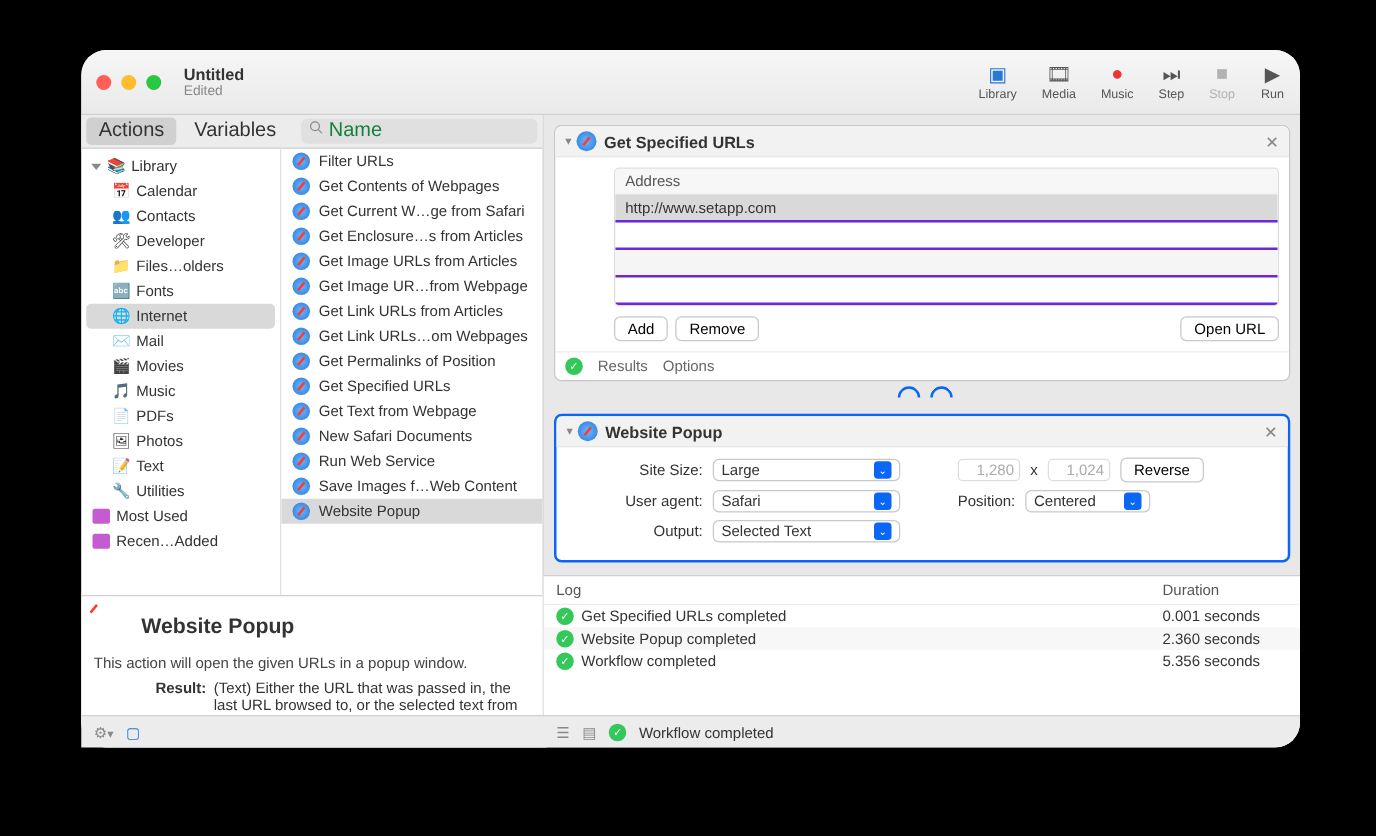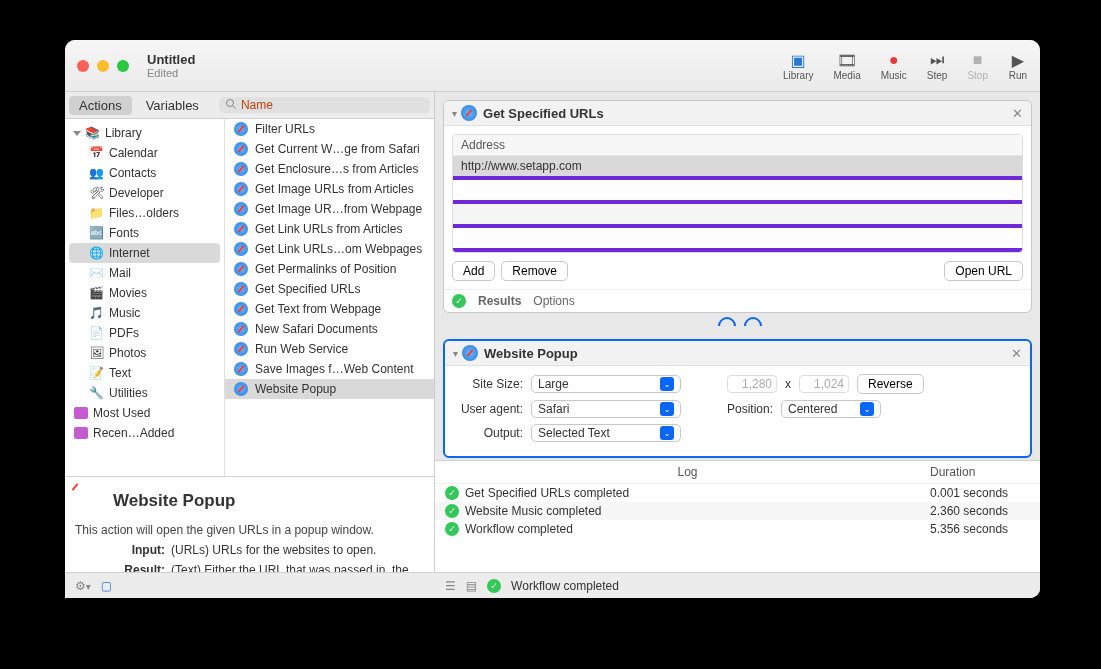--- a/index.html
+++ b/index.html
@@ -1,35 +1,35 @@
 <!DOCTYPE html>
 <html><head>
 <meta charset="utf-8">
 <style>
 * { box-sizing: border-box; margin: 0; padding: 0; }
 body { background: #000; font-family: -apple-system, "Helvetica Neue", Arial, sans-serif; font-size: 13px; color: #333; }
-.window { position: absolute; left: 65px; top: 40px; width: 975px; height: 558px; background: #ececec; border-radius: 10px; overflow: hidden; box-shadow: 0 20px 60px rgba(0,0,0,0.5); display: flex; flex-direction: column; }
+.window { position: absolute; left: 65px; top: 40px; width: 975px; height: 558px; background: #ececec; border-radius: 20px; overflow: hidden; box-shadow: 0 20px 60px rgba(0,0,0,0.5); display: flex; flex-direction: column; }
 .titlebar { height: 52px; background: linear-gradient(#f6f6f6,#eaeaea); border-bottom: 1px solid #d0d0d0; display: flex; align-items: center; padding: 0 12px; }
 .traffic { display: flex; gap: 8px; }
 .traffic span { width: 12px; height: 12px; border-radius: 50%; }
 .tred { background: #ff5f57; } .tyel { background: #febc2e; } .tgrn { background: #28c840; }
 .title-block { margin-left: 18px; }
 .title-block .t1 { font-weight: 600; font-size: 13px; }
 .title-block .t2 { font-size: 11px; color: #888; }
 .toolbar { margin-left: auto; display: flex; gap: 20px; }
 .toolbtn { display: flex; flex-direction: column; align-items: center; font-size: 10px; color: #555; cursor: pointer; }
 .toolbtn .ic { width: 20px; height: 20px; display: flex; align-items: center; justify-content: center; font-size: 16px; }
 .record .ic { color: #e33; }
 .disabled { opacity: 0.4; }
 .body { flex: 1; display: flex; overflow: hidden; }
 .left { width: 370px; display: flex; flex-direction: column; border-right: 1px solid #ccc; background: #fff; }
 .tabs { display: flex; align-items: center; background: #ececec; border-bottom: 1px solid #d0d0d0; height: 27px; padding: 0 4px; gap: 4px; }
-.tabbtn { padding: 2px 10px; border-radius: 4px; font-size: 13px; }
+.tabbtn { padding: 2px 10px; border-radius: 4px; font-size: 16px; }
 .tabbtn.active { background: #d0d0d0; }
-.search { flex: 1; display: flex; align-items: flex-start; background: rgba(0,0,0,0.05); border-radius: 5px; padding: 1px 6px; margin-left: 6px; font-size: 12px; color: #c2410c; }
+.search { flex: 1; display: flex; align-items: flex-start; background: rgba(0,0,0,0.05); border-radius: 5px; padding: 1px 6px; margin-left: 6px; font-size: 16px; color: #15803d; }
 .search svg { margin-right: 4px; }
 .split { flex: 1; display: flex; overflow: hidden; }
 .libcol { width: 160px; border-right: 1px solid #e0e0e0; overflow-y: auto; padding: 4px 0; }
 .librow { display: flex; align-items: center; padding: 2px 8px 2px 8px; font-size: 12px; gap: 4px; cursor: pointer; }
 .librow.indent { padding-left: 24px; }
 .librow.selected { background: #d9d9d9; border-radius: 4px; margin: 0 4px; padding-left: 20px; }
 .librow .licon { width: 16px; height: 16px; display: inline-flex; align-items: center; justify-content: center; font-size: 12px; }
 .actcol { flex: 1; overflow-y: auto; }
 .actrow { display: flex; align-items: center; padding: 2px 8px; font-size: 12px; gap: 6px; cursor: pointer; }
 .actrow.selected { background: #d9d9d9; }
@@ -46,42 +46,42 @@
 .desc-row .lab { font-weight: 600; width: 96px; text-align: right; padding-right: 6px; }
 .desc-row .val { flex: 1; }
 .right { flex: 1; display: flex; flex-direction: column; background: #e8e8e8; }
 .workflow { flex: 1; overflow-y: auto; padding: 8px; }
 .card { background: #fff; border: 1px solid #c8c8c8; border-radius: 6px; margin-bottom: 16px; }
 .card.active-card { border: 2px solid #0a66f5; }
 .card-head { display: flex; align-items: center; padding: 4px 8px; background: #f2f2f2; border-bottom: 1px solid #e0e0e0; border-radius: 6px 6px 0 0; }
 .card-head .chev { color: #888; margin-right: 4px; font-size: 10px; }
 .card-head .ct { font-weight: 600; font-size: 13px; }
 .card-head .close { margin-left: auto; color: #888; cursor: pointer; }
-.card-body { padding: 8px; }
+.card-body { padding: 8px; margin-left: 39px; }
 .addrtable { border: 1px solid #ddd; border-radius: 4px; overflow: hidden; }
 .addrtable .hdr { background: #f7f7f7; padding: 3px 8px; font-size: 12px; color: #555; border-bottom: 1px solid #e5e5e5; }
-.addrtable .row { padding: 3px 8px; font-size: 12px; border-bottom: 4px solid #6d28d9; min-height: 18px; }
+.addrtable .row { padding: 3px 8px; font-size: 12px; border-bottom: 2px solid #6d28d9; min-height: 18px; }
 .addrtable .row.sel { background: #d9d9d9; }
 .card-btns { display: flex; gap: 6px; margin-top: 8px; }
 .macbtn { background: #fff; border: 1px solid #c8c8c8; border-radius: 5px; padding: 2px 10px; font-size: 12px; cursor: pointer; }
 .card-btns .spacer { flex: 1; }
 .card-foot { display: flex; align-items: center; padding: 4px 8px; gap: 12px; font-size: 12px; color: #666; border-top: 1px solid #eee; }
 .check { width: 14px; height: 14px; border-radius: 50%; background: #34c759; display: inline-flex; align-items: center; justify-content: center; color: #fff; font-size: 9px; }
 .connector { text-align: center; margin: -8px 0 8px 0; height: 10px; position: relative; }
 .connector:before, .connector:after { content: ""; position: absolute; width: 14px; height: 14px; border: 2px solid #0a66f5; border-radius: 50%; top: -4px; background: #e8e8e8; }
 .connector:before { left: calc(50% - 20px); border-right-color: transparent; border-bottom-color: transparent; transform: rotate(45deg); }
 .connector:after { left: calc(50% + 6px); border-left-color: transparent; border-bottom-color: transparent; transform: rotate(-45deg); }
 .formrow { display: flex; align-items: center; gap: 8px; margin-bottom: 6px; font-size: 12px; }
 .formrow .flab { width: 70px; text-align: right; }
 .select { flex: 0 0 150px; border: 1px solid #c8c8c8; border-radius: 5px; padding: 1px 6px; display: flex; align-items: center; justify-content: space-between; background: #fff; }
 .select .arr { background: #0a66f5; color: #fff; border-radius: 3px; width: 14px; height: 14px; display: flex; align-items: center; justify-content: center; font-size: 8px; }
 .numfield { width: 50px; border: 1px solid #ddd; border-radius: 4px; padding: 1px 4px; text-align: right; color: #aaa; font-size: 12px; }
 .logpanel { background: #fff; border-top: 1px solid #d0d0d0; height: 112px; display: flex; flex-direction: column; }
 .loghdr { display: flex; padding: 4px 10px; font-size: 12px; color: #555; border-bottom: 1px solid #eee; }
-.loghdr .c1 { flex: 1; text-align: center; } .loghdr .c2 { width: 100px; }
+.loghdr .c1 { flex: 1; } .loghdr .c2 { width: 100px; }
 .logrow { display: flex; padding: 2px 10px; font-size: 12px; align-items: center; }
 .logrow:nth-child(even) { background: #f7f7f7; }
 .logrow .c1 { flex: 1; display: flex; align-items: center; gap: 6px; }
 .logrow .c2 { width: 100px; }
 .statusbar { height: 26px; display: flex; align-items: center; padding: 0 10px; gap: 10px; background: #ececec; border-top: 1px solid #d0d0d0; font-size: 12px; }
 .statusbar .sbicon { color: #888; }
 .purplefold { width:14px; height:12px; background:#c45bd1; border-radius:2px; display:inline-block; }
 .triangle { display:inline-block; width:0; height:0; border-left:4px solid transparent; border-right:4px solid transparent; border-top:5px solid #888; transform: rotate(-90deg); }
 .triangle.open { transform: rotate(0); }
 </style>
@@ -222,20 +222,26 @@
             <div class="actrow">
               <span class="aicon">
                 <span class="safari-ic"></span>
               </span>
               <span>Filter URLs</span>
             </div>
             <div class="actrow">
               <span class="aicon">
                 <span class="safari-ic"></span>
               </span>
+              <span>Get Contents of Webpages</span>
+            </div>
+            <div class="actrow">
+              <span class="aicon">
+                <span class="safari-ic"></span>
+              </span>
               <span>Get Current W…ge from Safari</span>
             </div>
             <div class="actrow">
               <span class="aicon">
                 <span class="safari-ic"></span>
               </span>
               <span>Get Enclosure…s from Articles</span>
             </div>
             <div class="actrow">
               <span class="aicon">
@@ -305,24 +311,20 @@
             </div>
           </div>
       </div>
 
       <div class="desc-panel">
         <div class="desc-head">
           <span class="bigicon"><span class="safari-ic"></span></span>
           <h2>Website Popup</h2>
         </div>
         <div class="desc-body">This action will open the given URLs in a popup window.</div>
-        <div class="desc-row">
-          <div class="lab">Input:</div>
-          <div class="val">(URLs) URLs for the websites to open.</div>
-        </div>
         <div class="desc-row">
           <div class="lab">Result:</div>
           <div class="val">(Text) Either the URL that was passed in, the last URL browsed to, or the selected text from the</div>
         </div>
       </div>
     </div>
 
     <div class="right">
       <div class="workflow">
 
@@ -343,21 +345,21 @@
             </div>
             <div class="card-btns">
               <button class="macbtn">Add</button>
               <button class="macbtn">Remove</button>
               <span class="spacer"></span>
               <button class="macbtn">Open URL</button>
             </div>
           </div>
           <div class="card-foot">
             <span class="check">✓</span>
-            <span style="font-weight:700">Results</span>
+            <span style="font-weight:400">Results</span>
             <span>Options</span>
           </div>
         </div>
 
         <div class="connector"></div>
 
         <div class="card active-card">
           <div class="card-head">
             <span class="chev">▾</span>
             <span class="safari-ic" style="width:16px;height:16px;margin-right:6px"></span>
@@ -410,21 +412,21 @@
             <div class="logrow">
               <div class="c1">
                 <span class="check">✓</span>
                 <span>Get Specified URLs completed</span>
               </div>
               <div class="c2">0.001 seconds</div>
             </div>
             <div class="logrow">
               <div class="c1">
                 <span class="check">✓</span>
-                <span>Website Music completed</span>
+                <span>Website Popup completed</span>
               </div>
               <div class="c2">2.360 seconds</div>
             </div>
             <div class="logrow">
               <div class="c1">
                 <span class="check">✓</span>
                 <span>Workflow completed</span>
               </div>
               <div class="c2">5.356 seconds</div>
             </div>

